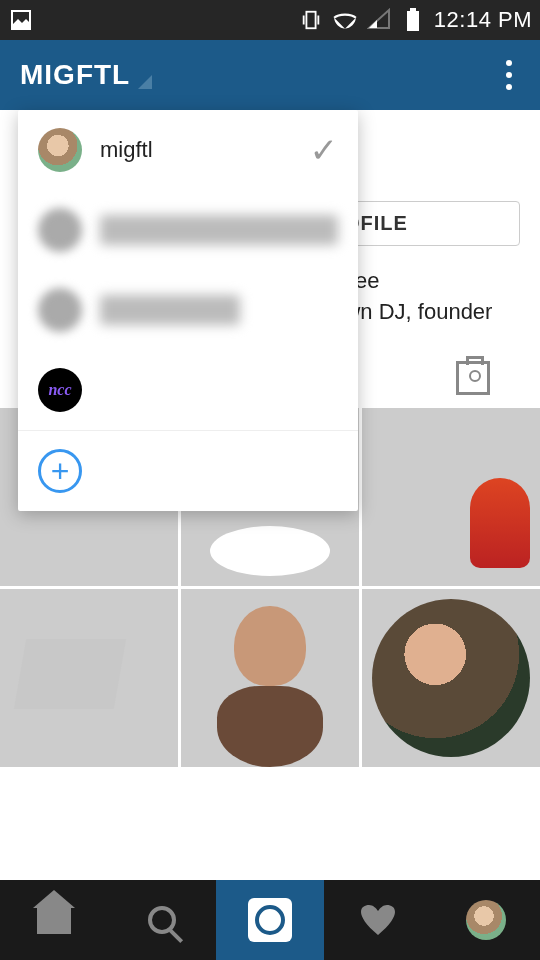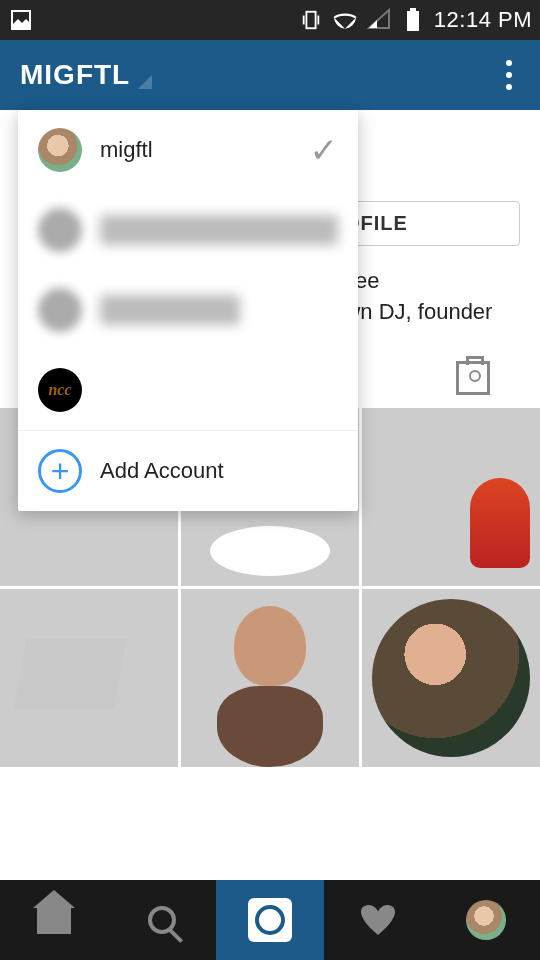--- a/index.html
+++ b/index.html
@@ -94,21 +94,21 @@
     position:absolute; top:110px; left:18px; width:340px;
     background:#fff; box-shadow:0 4px 18px rgba(0,0,0,0.25);
     border-radius:2px; z-index:50;
   }
   .dd-row {
     display:flex; align-items:center; padding:18px 20px; gap:18px;
     font-size:22px; color:#222;
   }
   .dd-avatar { width:44px; height:44px; border-radius:50%; background:#ddd; flex-shrink:0;}
   .dd-avatar.migftl { background: radial-gradient(circle at 45% 40%, #e8c8a8 0 30%, #a88868 30% 55%, #7ab089 55%);}
-  .dd-avatar.ncc { background:#000; color:#a16207; display:flex; align-items:center; justify-content:center; font-style:italic; font-family:cursive; font-size:16px; font-weight:bold;}
+  .dd-avatar.ncc { background:#000; color:#8b5cf6; display:flex; align-items:center; justify-content:center; font-style:italic; font-family:cursive; font-size:16px; font-weight:bold;}
   .dd-blur { filter: blur(6px); background:#bbb; height:30px; flex:1; border-radius:4px;}
   .dd-blur-av { filter: blur(5px); background:#aaa;}
   .dd-check { margin-left:auto; color:#999; font-size:34px;}
   .dd-add-circle {
     width:44px; height:44px; border:3px solid #3897f0; border-radius:50%;
     display:flex; align-items:center; justify-content:center; color:#3897f0;
     font-size:32px; font-weight:300; flex-shrink:0;
   }
   .dd-divider { height:1px; background:#eee; margin:0;}
 
@@ -257,15 +257,14 @@
   <div class="dd-row">
     <div class="dd-avatar dd-blur-av"></div>
     <div class="dd-blur" style="max-width:140px"></div>
   </div>
   <div class="dd-row">
     <div class="dd-avatar ncc">ncc</div>
   </div>
   <div class="dd-divider"></div>
   <div class="dd-row">
     <div class="dd-add-circle">+</div>
-    <span>Add Account</span>
   </div>
 </div>
 
 </body></html>

